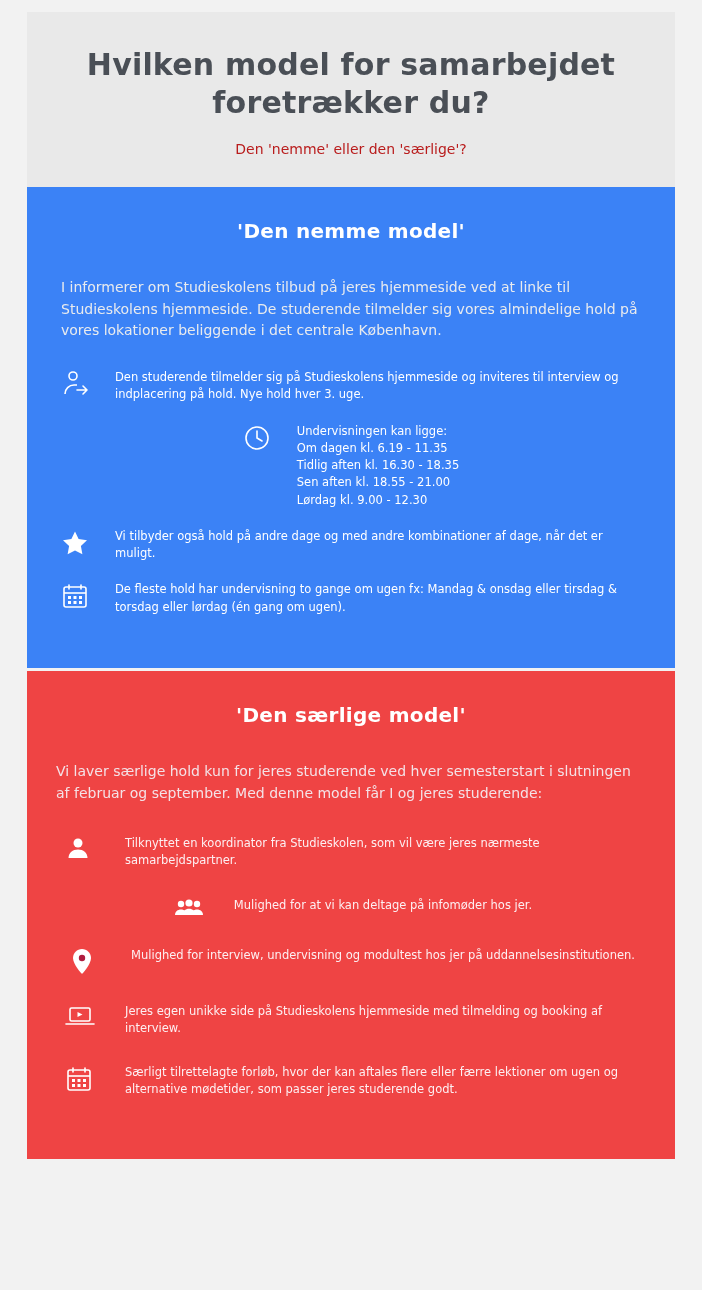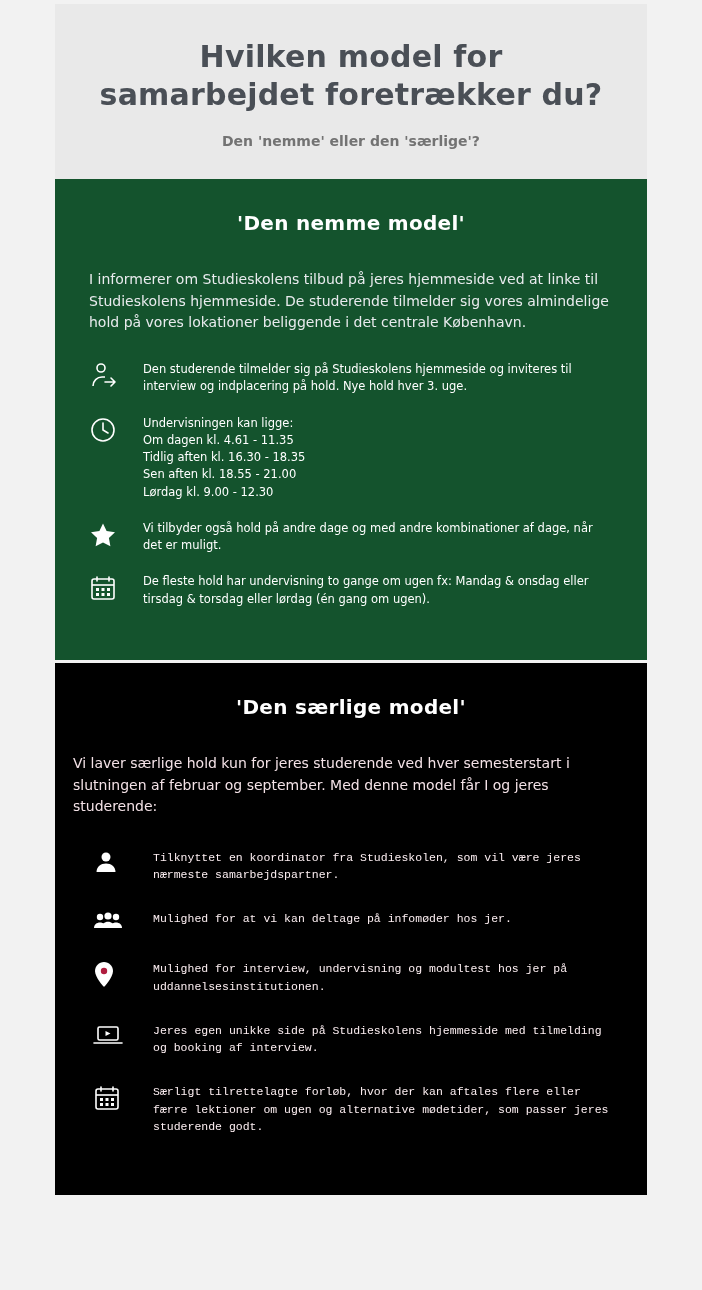--- a/index.html
+++ b/index.html
@@ -7,22 +7,22 @@
     padding: 0;
   }
   body {
     width: 702px;
     min-height: 1290px;
     background: #f2f2f2;
     font-family: "DejaVu Sans", sans-serif;
     color: #ffffff;
   }
   .page {
-    width: 592px;
-    margin: 4px auto;
+    width: 648px;
+    margin: 12px auto;
     position: relative;
     border-radius: 29px;
   }
 
   
   .header {
     background: #e9e9e9;
     padding: 34px 40px 30px 40px;
     text-align: center;
   }
@@ -33,33 +33,33 @@
     line-height: 1.25;
     font-weight: bold;
     letter-spacing: 0.2px;
     color: #4a4f56;
     max-width: 540px;
     margin: 0 auto;
   }
   .header .subtitle {
     margin-top: 20px;
     font-size: 14px;
-    color: #737373;
-    font-weight: bold;
+    color: #b91c1c;
+    font-weight: normal;
   }
 
   
   .section {
     padding: 32px 0 34px 0;
   }
   .section.grey {
-    background: #14532d;
+    background: #3b82f6;
   }
   .section.red {
-    background: #000000;
+    background: #ef4444;
   }
   .divider {
     height: 3px;
     background: #f2f2f2;
     width: 100%;
   }
   .section h2 {
     margin: 0 0 34px 0;
     text-align: center;
     font-size: 20px;
@@ -69,32 +69,33 @@
   }
   .section .intro {
     font-size: 14px;
     line-height: 1.55;
     color: #e9ebee;
     padding: 0 34px;
     margin-bottom: 26px;
   }
   .section.red .intro {
     color: #f4e2e7;
-    padding: 0 18px;
+    padding: 0 29px;
     margin-bottom: 30px;
   }
 
   
   .items {
     padding: 0 34px 0 34px;
   }
   .item {
     display: flex;
     align-items: flex-start;
     margin-bottom: 18px;
+    justify-content: center;
   }
   .section.red .item {
     margin-bottom: 26px;
   }
   .item-icon {
     width: 54px;
     min-width: 54px;
     display: flex;
     justify-content: flex-start;
     padding-top: 2px;
@@ -106,21 +107,20 @@
   }
   .item-text {
     font-size: 11.5px;
     line-height: 1.5;
     color: #ffffff;
     padding-top: 1px;
     white-space: pre-line;
   }
   .section.red .item-text {
     color: #fdeff2;
-    font-family: Liberation Mono, monospace;
   }
   svg { display: block; }
 </style>
 </head>
 <body>
 
 <div class="page">
 
   <div class="header">
     <h1>Hvilken model for samarbejdet foretrækker du?</h1>
@@ -145,21 +145,21 @@
       </div>
 
       <div class="item">
         <div class="item-icon">
           <svg width="28" height="28" viewBox="0 0 28 28" fill="none" stroke="#ffffff" stroke-width="1.6">
             <circle cx="14" cy="14" r="11"></circle>
             <path d="M14 7v7l5 3" stroke-linecap="round" stroke-linejoin="round"></path>
           </svg>
         </div>
         <div class="item-text">Undervisningen kan ligge:
-Om dagen kl. 4.61 - 11.35
+Om dagen kl. 6.19 - 11.35
 Tidlig aften kl. 16.30 - 18.35
 Sen aften kl. 18.55 - 21.00
 Lørdag kl. 9.00 - 12.30</div>
       </div>
 
       <div class="item">
         <div class="item-icon">
           <svg width="28" height="28" viewBox="0 0 28 28" fill="#ffffff">
             <path d="M14 2.5l3.6 7.6 8.4 1.1-6.1 5.8 1.5 8.3L14 21.4 6.6 25.3l1.5-8.3L2 11.2l8.4-1.1z"></path>
           </svg>

